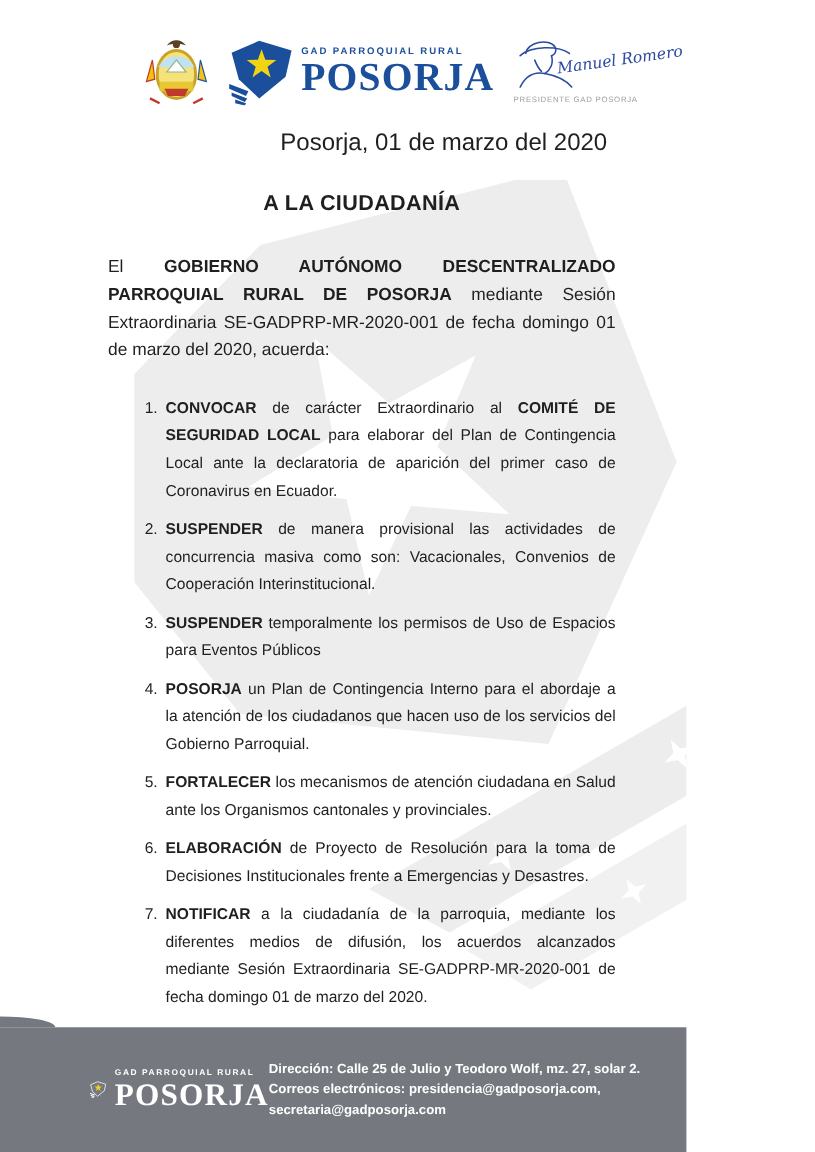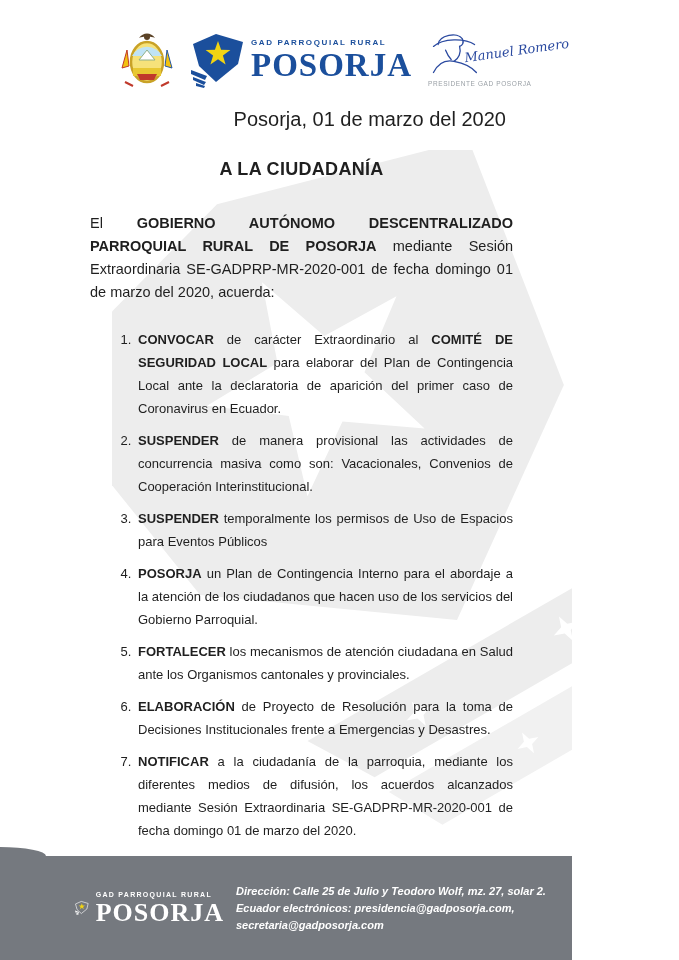--- a/index.html
+++ b/index.html
@@ -40,21 +40,21 @@
     border-top-right-radius:52px;display:flex;align-items:center;color:#fff;
   }
   .footer::before{ 
     content:"";position:absolute;left:0;top:-9px;width:46px;height:9px;background:#75797f;
     border-radius:0 100% 0 0 / 0 100% 0 0;
   }
   .footer-logo{display:flex;align-items:center;gap:7px;margin-left:74px;width:150px;}
   .footer-brand-text{display:flex;flex-direction:column;line-height:1;}
   .footer-tagline{font-size:7px;font-weight:700;letter-spacing:1.3px;color:#fff;margin-bottom:2px;}
   .footer-name{font-family:"Liberation Serif",serif;font-weight:700;font-size:26px;color:#fff;letter-spacing:1px;}
-  .footer-info{margin-left:12px;font-size:11px;font-weight:700;line-height:17px;font-style:italic;}
+  .footer-info{font-size:11px;font-weight:700;line-height:17px;}
 </style>
 </head>
 <body>
 
 <div class="page">
 
   <svg class="watermark" viewBox="0 0 540 680">
     <g transform="rotate(-30 270 340)">
       <path d="M270,10 L520,80 L480,340 L270,490 L60,340 L20,80 Z" fill="#ededed"></path>
       <path transform="translate(270,215) scale(1.15)" fill="#ffffff" d="M0,-100 L23.5,-32.4 L95.1,-30.9 L38,12.4 L58.8,80.9 L0,40 L-58.8,80.9 L-38,12.4 L-95.1,-30.9 L-23.5,-32.4 Z"></path>
@@ -147,18 +147,18 @@
         <path d="M6,45 L19,50 L17,53 L6,48 Z" fill="#ffffff"></path>
         <path d="M9,51 L18,54 L17,56 L9,54 Z" fill="#ffffff"></path>
       </svg>
       <div class="footer-brand-text">
         <span class="footer-tagline">GAD PARROQUIAL RURAL</span>
         <span class="footer-name">POSORJA</span>
       </div>
     </div>
     <div class="footer-info">
         <div>Dirección: Calle 25 de Julio y Teodoro Wolf, mz. 27, solar 2.</div>
-        <div>Ecuador electrónicos: presidencia@gadposorja.com,</div>
+        <div>Correos electrónicos: presidencia@gadposorja.com,</div>
         <div>secretaria@gadposorja.com</div>
       </div>
   </div>
 
 </div>
 
 </body></html>

